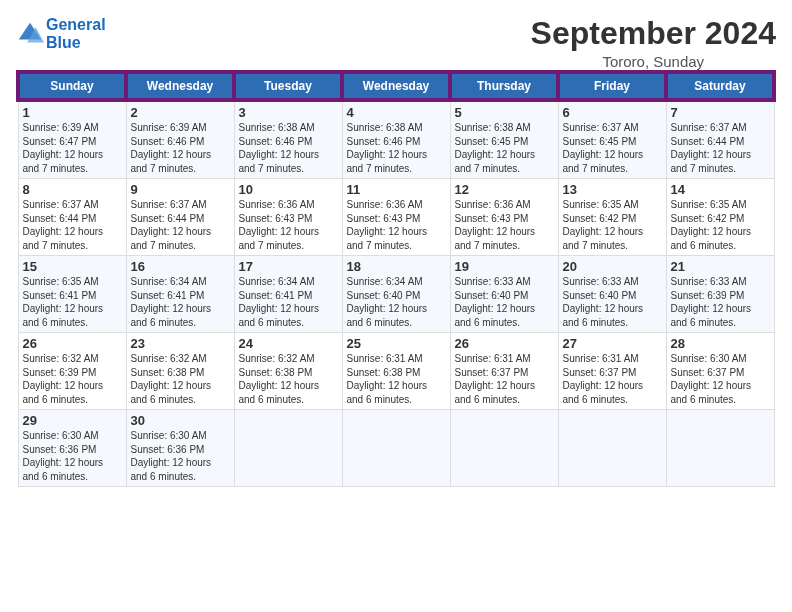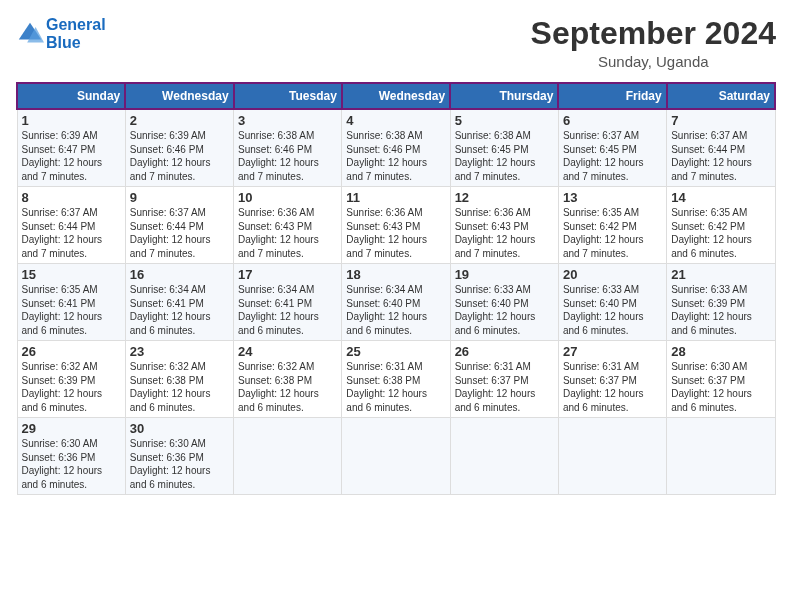--- a/index.html
+++ b/index.html
@@ -11,21 +11,21 @@
       overflow: hidden;
     }
     .container {
       width: 792px;
       padding: 16px 16px 10px 16px;
     }
     .header-row {
       display: flex;
       align-items: flex-start;
       justify-content: space-between;
-      margin-bottom: 12px;
+      margin-bottom: 0;
     }
     .logo {
       display: flex;
       align-items: center;
     }
     .logo-icon {
       width: 28px;
       height: 28px;
       margin-right: 2px;
     }
@@ -47,22 +47,22 @@
       width: 100%;
       border-collapse: collapse;
       table-layout: fixed;
     }
     thead tr th {
       background-color: #2e6db4;
       color: #fff;
       font-size: 12px;
       font-weight: bold;
       padding: 5px 4px;
-      text-align: right;
-      border: 2px solid #701a75;
+      text-align: center;
+      border: 4px solid #701a75;
     }
     tbody tr td {
       vertical-align: top;
       font-size: 9.5px;
       color: #333;
       padding: 3px 4px;
       border: 1px solid #ddd;
       height: 72px;
     }
     tbody tr:nth-child(odd) td {
@@ -96,21 +96,21 @@
       </svg>
       <div>
         <div style="font-size:16px;font-weight:bold;color:#333;line-height:1.1;">
           <span style="color:#1a6bbf">General</span>
         </div>
         <div style="font-size:16px;font-weight:bold;color:#1a6bbf;line-height:1.1;">Blue</div>
       </div>
     </div>
     <div class="title-section">
       <div class="month-title">September 2024</div>
-      <div class="location">Sunday, Uganda</div>
+      <div class="location">Tororo, Sunday</div>
     </div>
   </div>
 
   <table>
     <thead>
       <tr>
       <th>Sunday</th>
           <th>Wednesday</th>
           <th>Tuesday</th>
           <th>Wednesday</th>

